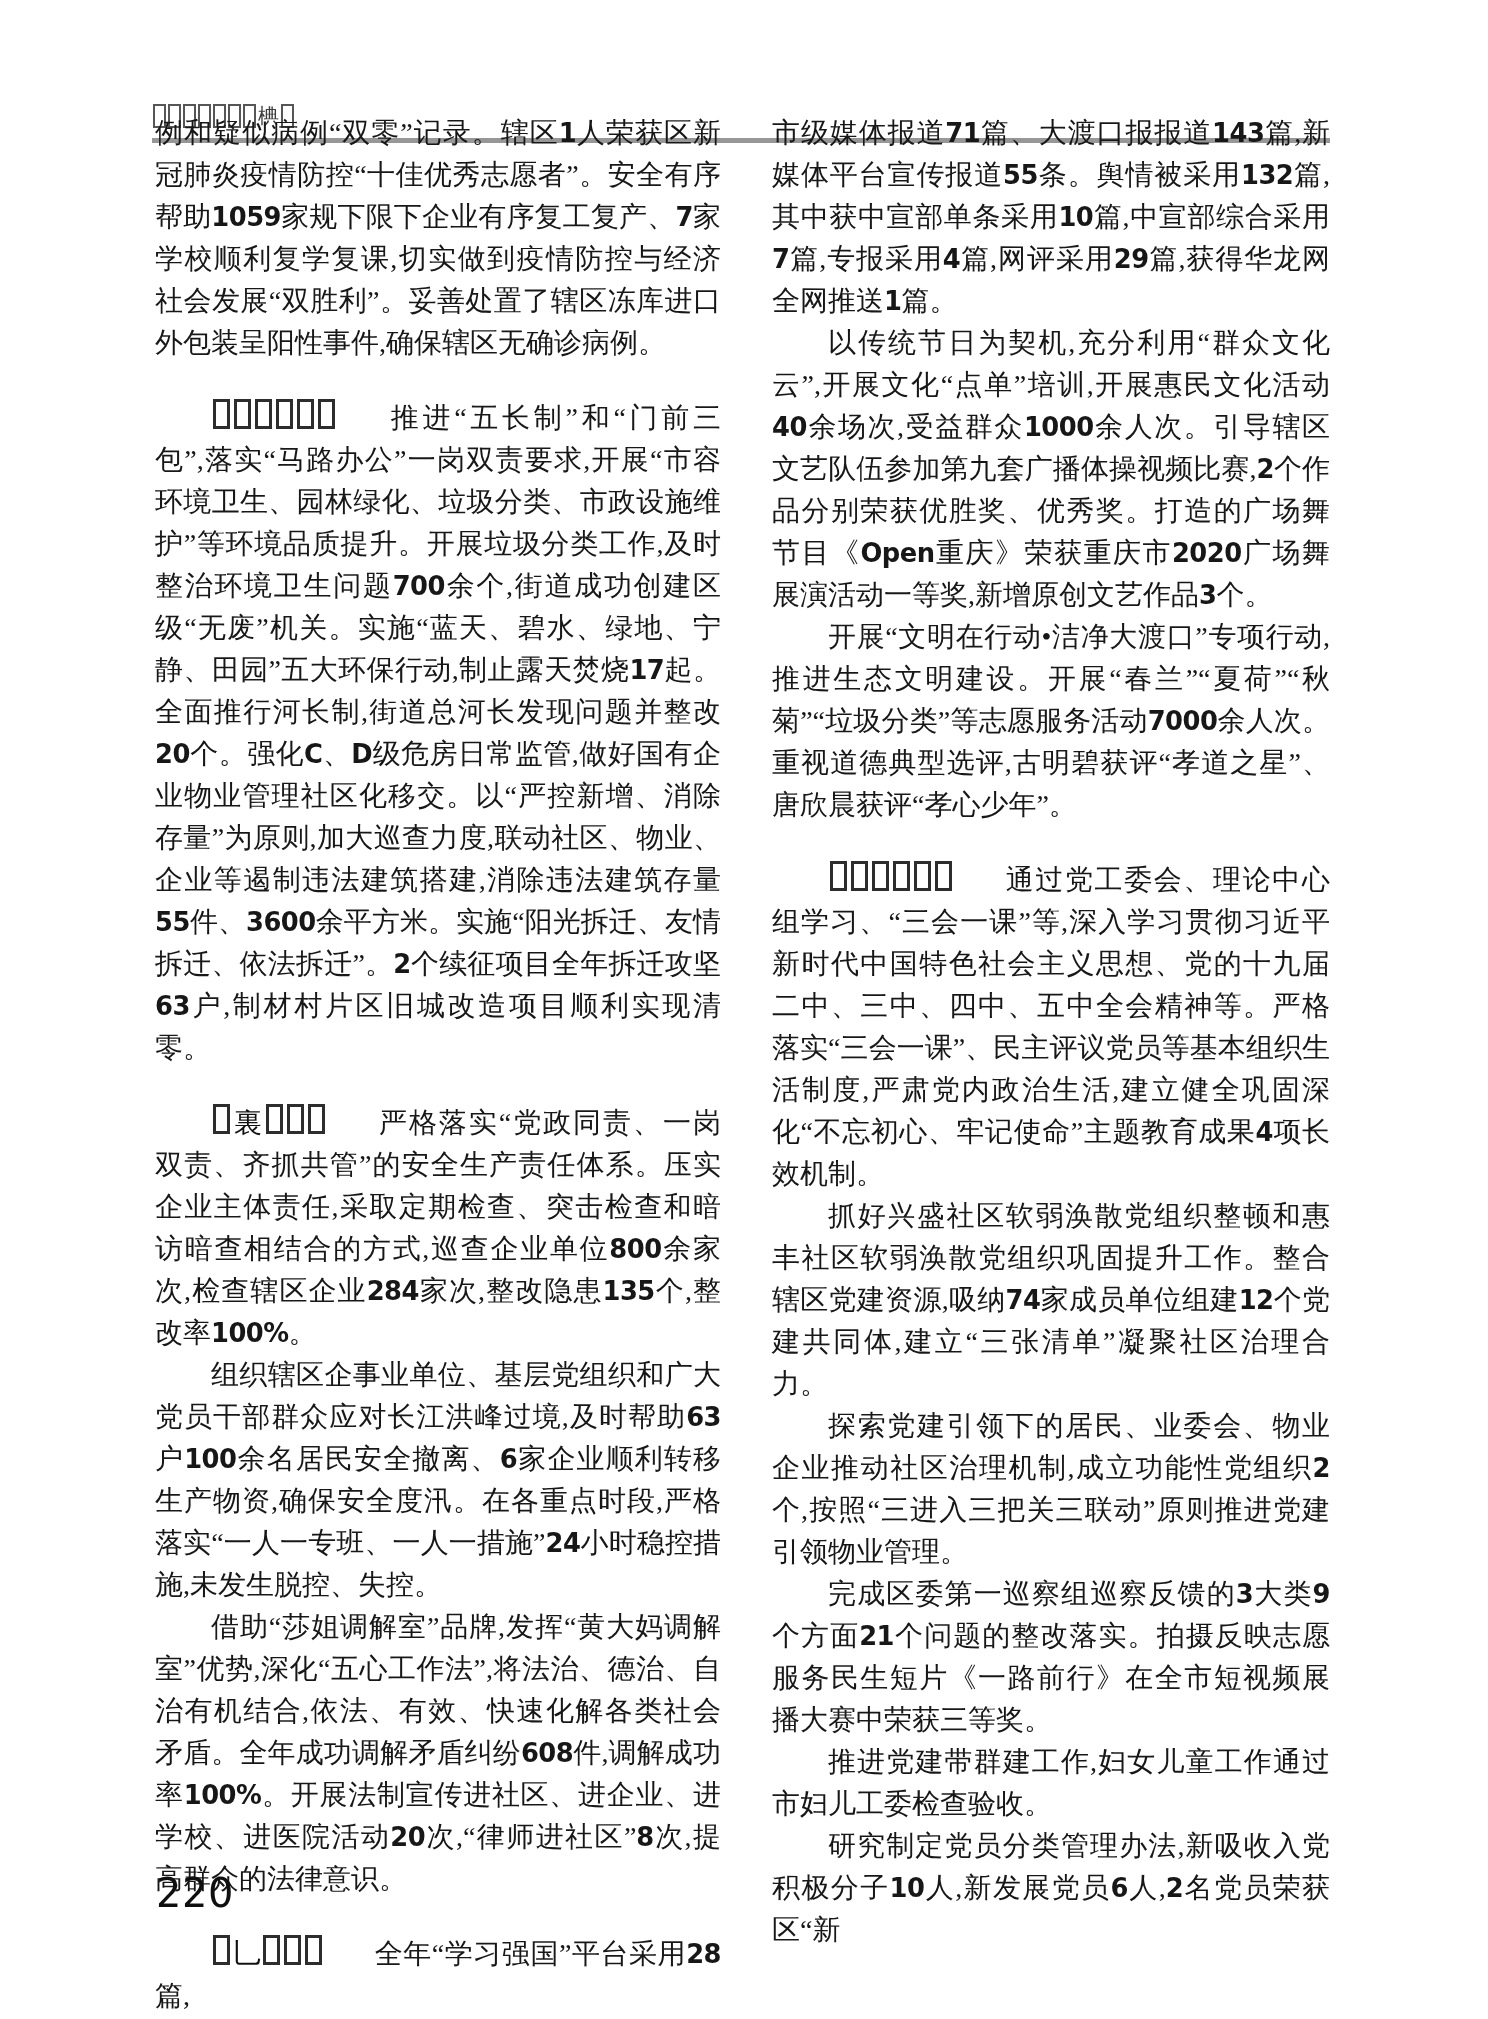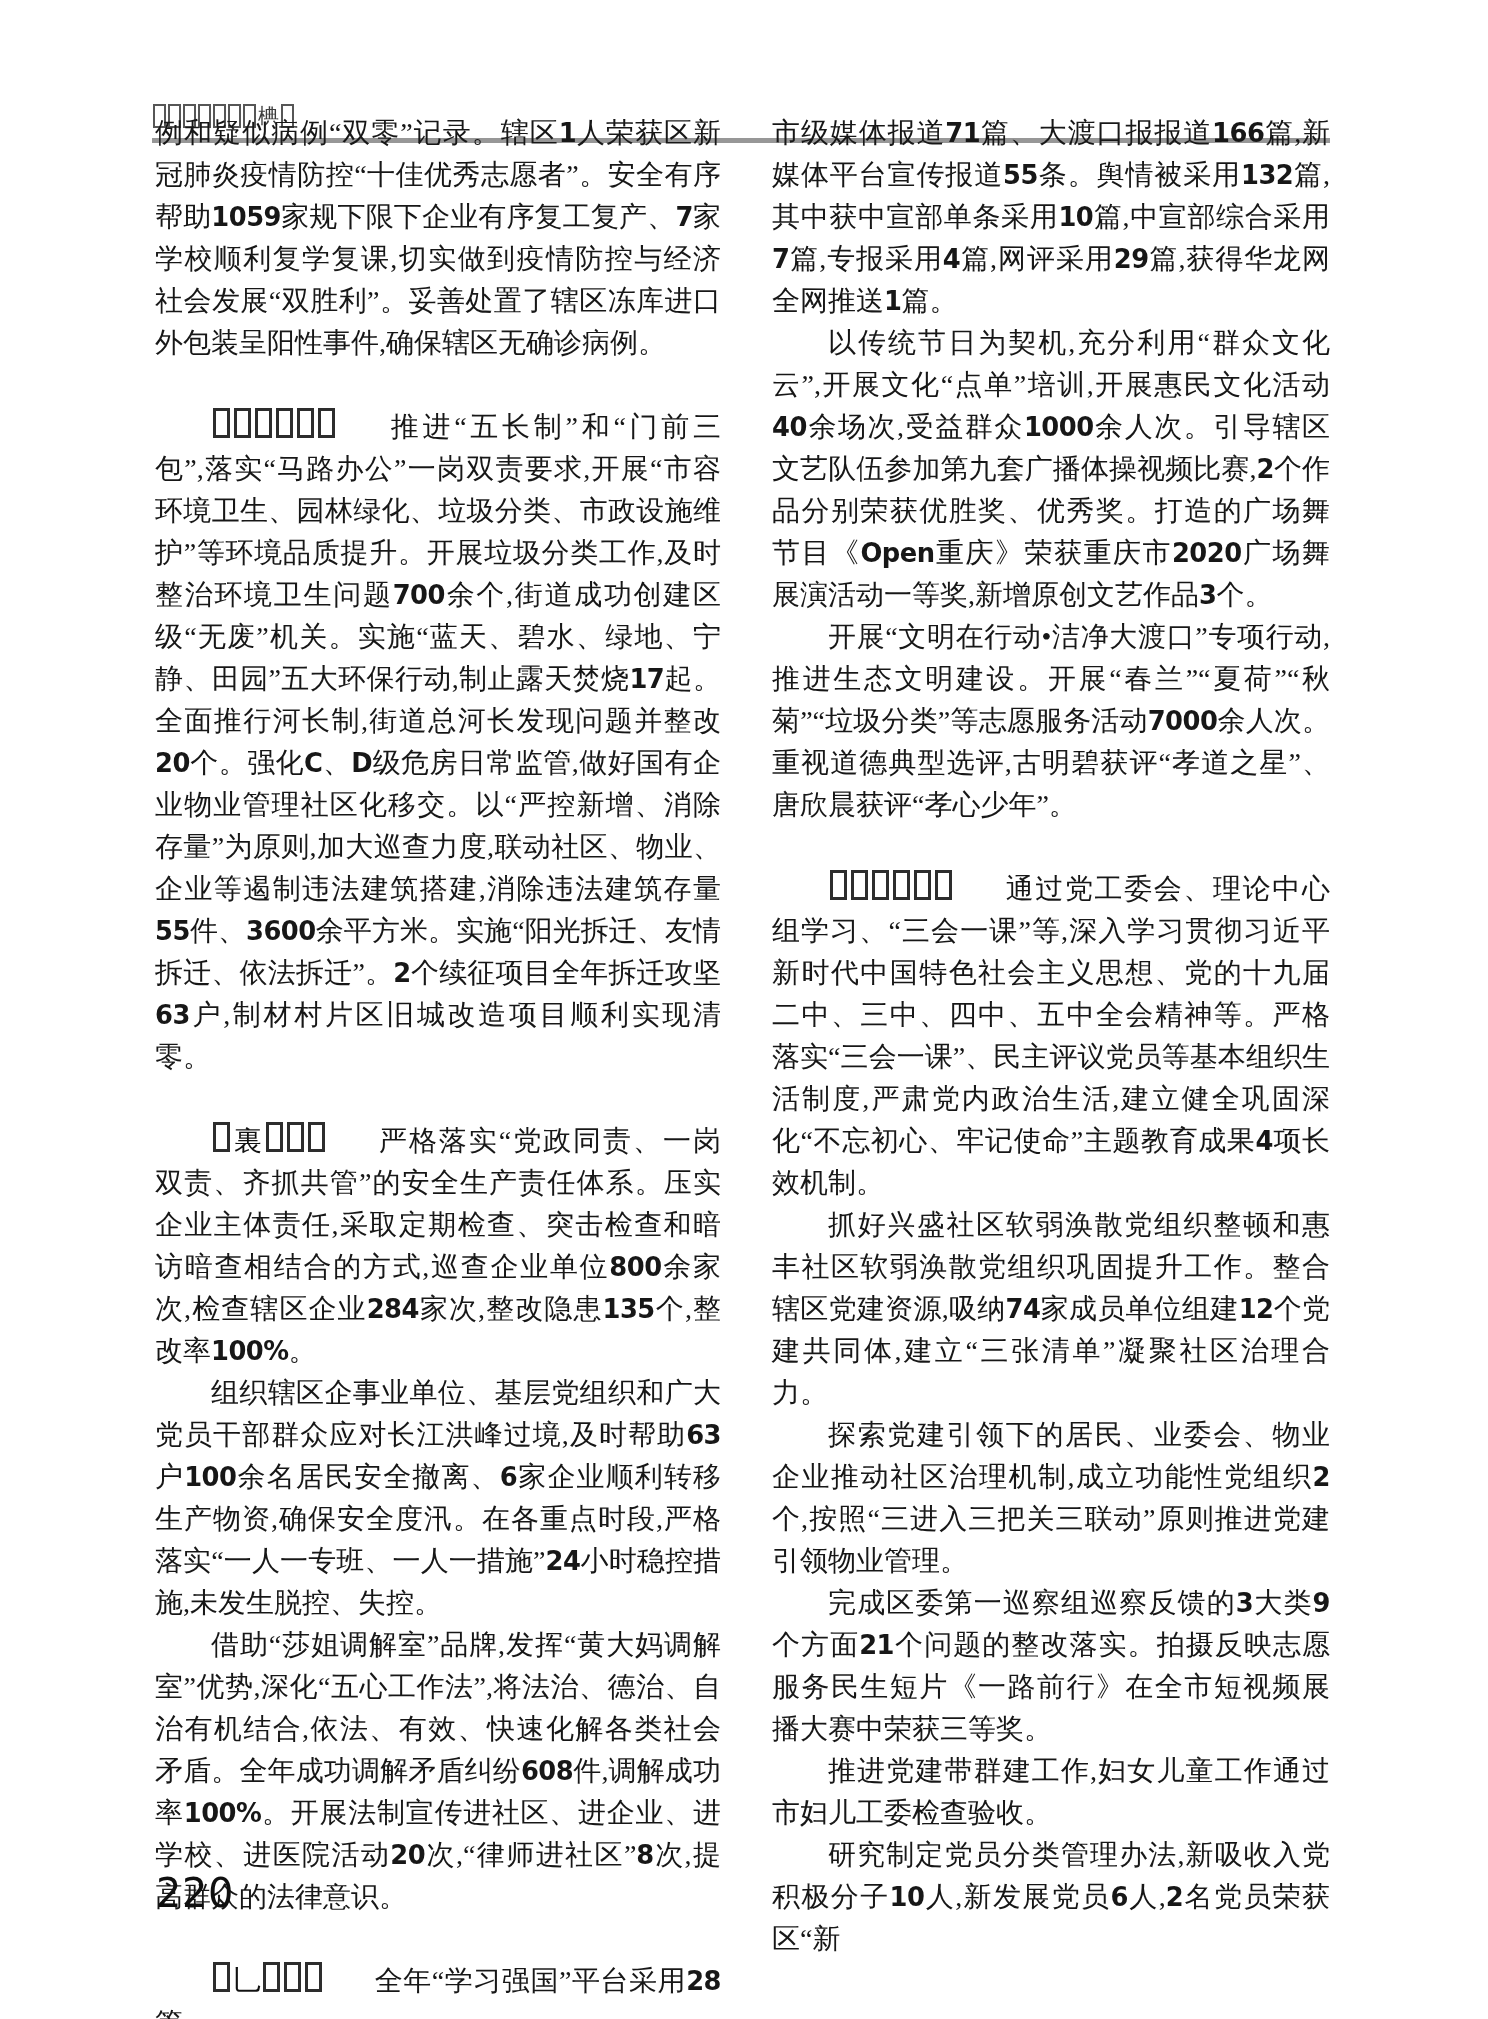--- a/index.html
+++ b/index.html
@@ -34,21 +34,21 @@
   .col{
     position:absolute;top:112px;
     font-size:28px;line-height:42px;
     text-align:justify;text-justify:inter-character;
     color:#171717;
   }
   .col-left{left:155px;width:566px;}
   .col-right{left:772px;width:558px;}
   .para{margin:0;padding:0;}
   .para.body,.para.section{text-indent:2em;}
-  .para.section{margin-top:42px;}
+  .para.section{margin-top:33px;}
   .sec-head{margin-right:50px;white-space:nowrap;}
   .tofu-box{
     display:inline-block;width:11px;height:24px;
     border:3px solid #2d2d2d;margin:0 2px;vertical-align:-2px;
     background:#fff;
   }
   .sec-head .glyph-char{font-size:1em;color:#111;}
   
   .lat{
     font-family:"DejaVu Sans","Liberation Sans",sans-serif;
@@ -69,21 +69,21 @@
   <div class="rule"></div>
   <div class="col col-left">
       <p class="para continuation">例和疑似病例“双零”记录。辖区<span class="lat">1</span>人荣获区新冠肺炎疫情防控“十佳优秀志愿者”。安全有序帮助<span class="lat">1059</span>家规下限下企业有序复工复产、<span class="lat">7</span>家学校顺利复学复课,切实做到疫情防控与经济社会发展“双胜利”。妥善处置了辖区冻库进口外包装呈阳性事件,确保辖区无确诊病例。</p>
       <p class="para section"><span class="sec-head"><span class="tofu-box"></span><span class="tofu-box"></span><span class="tofu-box"></span><span class="tofu-box"></span><span class="tofu-box"></span><span class="tofu-box"></span></span>推进“五长制”和“门前三包”,落实“马路办公”一岗双责要求,开展“市容环境卫生、园林绿化、垃圾分类、市政设施维护”等环境品质提升。开展垃圾分类工作,及时整治环境卫生问题<span class="lat">700</span>余个,街道成功创建区级“无废”机关。实施“蓝天、碧水、绿地、宁静、田园”五大环保行动,制止露天焚烧<span class="lat">17</span>起。全面推行河长制,街道总河长发现问题并整改<span class="lat">20</span>个。强化<span class="lat">C</span>、<span class="lat">D</span>级危房日常监管,做好国有企业物业管理社区化移交。以“严控新增、消除存量”为原则,加大巡查力度,联动社区、物业、企业等遏制违法建筑搭建,消除违法建筑存量<span class="lat">55</span>件、<span class="lat">3600</span>余平方米。实施“阳光拆迁、友情拆迁、依法拆迁”。<span class="lat">2</span>个续征项目全年拆迁攻坚<span class="lat">63</span>户,制材村片区旧城改造项目顺利实现清零。</p>
       <p class="para section"><span class="sec-head"><span class="tofu-box"></span><span class="glyph-char">裏</span><span class="tofu-box"></span><span class="tofu-box"></span><span class="tofu-box"></span></span>严格落实“党政同责、一岗双责、齐抓共管”的安全生产责任体系。压实企业主体责任,采取定期检查、突击检查和暗访暗查相结合的方式,巡查企业单位<span class="lat">800</span>余家次,检查辖区企业<span class="lat">284</span>家次,整改隐患<span class="lat">135</span>个,整改率<span class="lat">100%</span>。</p>
       <p class="para body">组织辖区企事业单位、基层党组织和广大党员干部群众应对长江洪峰过境,及时帮助<span class="lat">63</span>户<span class="lat">100</span>余名居民安全撤离、<span class="lat">6</span>家企业顺利转移生产物资,确保安全度汛。在各重点时段,严格落实“一人一专班、一人一措施”<span class="lat">24</span>小时稳控措施,未发生脱控、失控。</p>
       <p class="para body">借助“莎姐调解室”品牌,发挥“黄大妈调解室”优势,深化“五心工作法”,将法治、德治、自治有机结合,依法、有效、快速化解各类社会矛盾。全年成功调解矛盾纠纷<span class="lat">608</span>件,调解成功率<span class="lat">100%</span>。开展法制宣传进社区、进企业、进学校、进医院活动<span class="lat">20</span>次,“律师进社区”<span class="lat">8</span>次,提高群众的法律意识。</p>
       <p class="para section"><span class="sec-head"><span class="tofu-box"></span><span class="glyph-char">乚</span><span class="tofu-box"></span><span class="tofu-box"></span><span class="tofu-box"></span></span>全年“学习强国”平台采用<span class="lat">28</span>篇,</p>
     </div>
   <div class="col col-right">
-      <p class="para continuation">市级媒体报道<span class="lat">71</span>篇、大渡口报报道<span class="lat">166</span>篇,新媒体平台宣传报道<span class="lat">55</span>条。舆情被采用<span class="lat">132</span>篇,其中获中宣部单条采用<span class="lat">10</span>篇,中宣部综合采用<span class="lat">7</span>篇,专报采用<span class="lat">4</span>篇,网评采用<span class="lat">29</span>篇,获得华龙网全网推送<span class="lat">1</span>篇。</p>
+      <p class="para continuation">市级媒体报道<span class="lat">71</span>篇、大渡口报报道<span class="lat">143</span>篇,新媒体平台宣传报道<span class="lat">55</span>条。舆情被采用<span class="lat">132</span>篇,其中获中宣部单条采用<span class="lat">10</span>篇,中宣部综合采用<span class="lat">7</span>篇,专报采用<span class="lat">4</span>篇,网评采用<span class="lat">29</span>篇,获得华龙网全网推送<span class="lat">1</span>篇。</p>
       <p class="para body">以传统节日为契机,充分利用“群众文化云”,开展文化“点单”培训,开展惠民文化活动<span class="lat">40</span>余场次,受益群众<span class="lat">1000</span>余人次。引导辖区文艺队伍参加第九套广播体操视频比赛,<span class="lat">2</span>个作品分别荣获优胜奖、优秀奖。打造的广场舞节目《<span class="lat">Open</span>重庆》荣获重庆市<span class="lat">2020</span>广场舞展演活动一等奖,新增原创文艺作品<span class="lat">3</span>个。</p>
       <p class="para body">开展“文明在行动•洁净大渡口”专项行动,推进生态文明建设。开展“春兰”“夏荷”“秋菊”“垃圾分类”等志愿服务活动<span class="lat">7000</span>余人次。重视道德典型选评,古明碧获评“孝道之星”、唐欣晨获评“孝心少年”。</p>
       <p class="para section"><span class="sec-head"><span class="tofu-box"></span><span class="tofu-box"></span><span class="tofu-box"></span><span class="tofu-box"></span><span class="tofu-box"></span><span class="tofu-box"></span></span>通过党工委会、理论中心组学习、“三会一课”等,深入学习贯彻习近平新时代中国特色社会主义思想、党的十九届二中、三中、四中、五中全会精神等。严格落实“三会一课”、民主评议党员等基本组织生活制度,严肃党内政治生活,建立健全巩固深化“不忘初心、牢记使命”主题教育成果<span class="lat">4</span>项长效机制。</p>
       <p class="para body">抓好兴盛社区软弱涣散党组织整顿和惠丰社区软弱涣散党组织巩固提升工作。整合辖区党建资源,吸纳<span class="lat">74</span>家成员单位组建<span class="lat">12</span>个党建共同体,建立“三张清单”凝聚社区治理合力。</p>
       <p class="para body">探索党建引领下的居民、业委会、物业企业推动社区治理机制,成立功能性党组织<span class="lat">2</span>个,按照“三进入三把关三联动”原则推进党建引领物业管理。</p>
       <p class="para body">完成区委第一巡察组巡察反馈的<span class="lat">3</span>大类<span class="lat">9</span>个方面<span class="lat">21</span>个问题的整改落实。拍摄反映志愿服务民生短片《一路前行》在全市短视频展播大赛中荣获三等奖。</p>
       <p class="para body">推进党建带群建工作,妇女儿童工作通过市妇儿工委检查验收。</p>
       <p class="para body">研究制定党员分类管理办法,新吸收入党积极分子<span class="lat">10</span>人,新发展党员<span class="lat">6</span>人,<span class="lat">2</span>名党员荣获区“新</p>
     </div>
   <div class="page-number">220</div>

